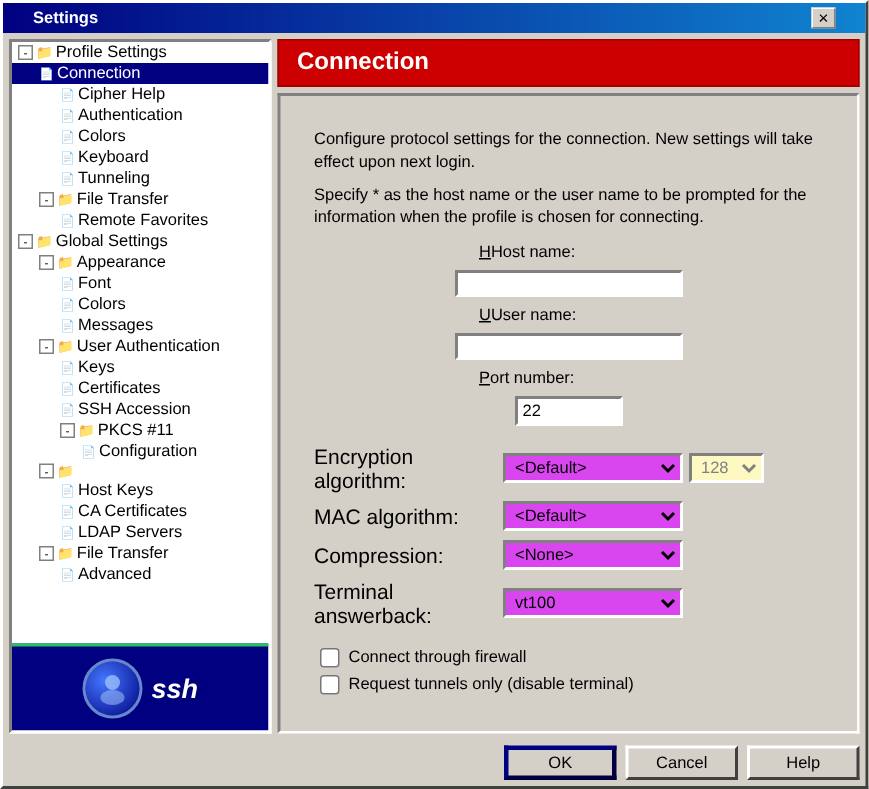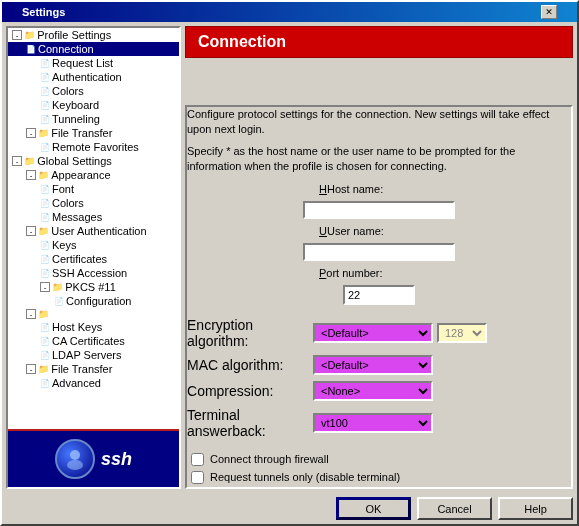--- a/index.html
+++ b/index.html
@@ -128,21 +128,21 @@
     .indent2 { padding-left: 18px; }
     .indent3 { padding-left: 32px; }
     .indent4 { padding-left: 46px; }
 
     .logo-area {
       height: 58px;
       background: #000080;
       display: flex;
       align-items: center;
       justify-content: center;
-      border-top: 2px solid #b91c1c;
+      border-top: 2px solid #22c55e;
     }
 
     .ssh-logo {
       display: flex;
       align-items: center;
       gap: 6px;
     }
 
     .ssh-logo-circle {
       width: 40px;
@@ -176,26 +176,25 @@
       color: white;
       font-size: 16px;
       font-weight: bold;
       padding: 6px 12px;
       border: 1px solid #990000;
     }
 
     .panel-body {
       flex: 1;
       background: #d4d0c8;
-      padding: 0;
+      padding: 22px;
       border: 2px solid #808080;
       border-right-color: #ffffff;
       border-bottom-color: #ffffff;
       overflow-y: auto;
-      margin-top: 43px;
     }
 
     .desc-text {
       font-size: 11px;
       margin-bottom: 6px;
       line-height: 1.4;
     }
 
     .form-section {
       margin-top: 8px;
@@ -363,21 +362,21 @@
           <span>Profile Settings</span>
         </div>
 
         <div class="tree-item indent2 selected">
           <span class="tree-icon">📄</span>
           <span>Connection</span>
         </div>
 
         <div class="tree-item indent3">
           <span class="tree-icon">📄</span>
-          <span>Request List</span>
+          <span>Cipher Help</span>
         </div>
 
         <div class="tree-item indent3">
           <span class="tree-icon">📄</span>
           <span>Authentication</span>
         </div>
 
         <div class="tree-item indent3">
           <span class="tree-icon">📄</span>
           <span>Colors</span>

